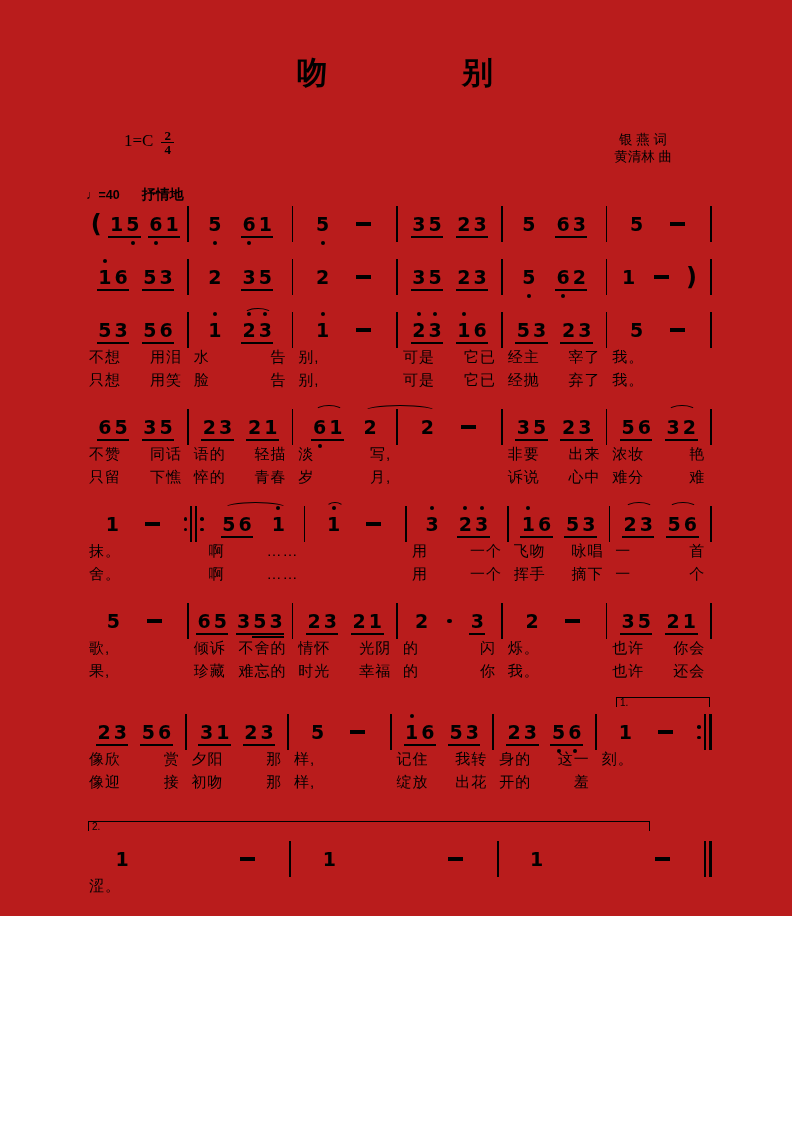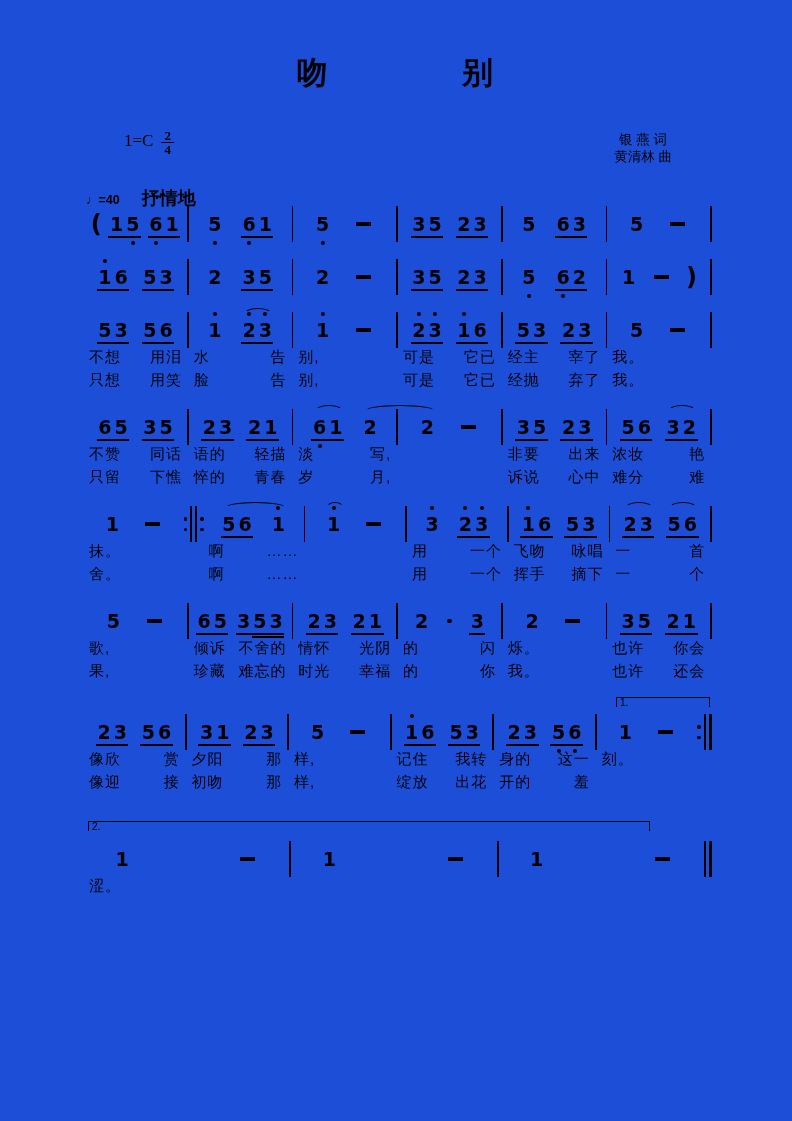--- a/index.html
+++ b/index.html
@@ -1,30 +1,30 @@
 <!DOCTYPE html>
 <html><head>
 <meta charset="utf-8">
 <style>
   html,body{margin:0;padding:0;background:#fff;}
-  .sheet{position:relative;width:792px;height:1121px;background:#1d4ed8;color:#000;
+  .sheet{position:relative;width:792px;height:916px;background:#b91c1c;color:#000;
          font-family:"Liberation Sans","DejaVu Sans",sans-serif;overflow:hidden;}
   
   .title{position:absolute;top:52px;left:0;right:0;text-align:center;
          font-size:31px;font-weight:bold;letter-spacing:2px;}
   .title .t1{margin-right:132px;}
   .keysig{position:absolute;left:88px;top:130px;font-size:17px;
           font-family:"Liberation Serif","DejaVu Serif",serif;margin-left:36px;}
   .frac{display:inline-block;vertical-align:-8px;margin-left:8px;text-align:center;
         font-weight:bold;font-size:13px;line-height:12px;font-family:"Liberation Serif",serif;}
   .frac .fd{display:block;border-top:1.6px solid #000;padding:1px 3px 0 3px;}
   .frac .fn{display:block;padding:0 3px;}
   .credits{position:absolute;top:131px;right:120px;font-size:13.5px;line-height:17px;text-align:center;}
   .tempo{position:absolute;left:86px;top:186px;font-size:12.5px;font-weight:bold;}
-  .tempo .expr{font-size:18px;margin-left:22px;margin-top:16px;}
+  .tempo .expr{font-size:14px;margin-left:22px;margin-top:16px;}
   
   #score{position:absolute;left:84px;top:206px;width:628px;display:flex;flex-direction:column;}
   .system{position:relative;display:flex;align-items:flex-start;margin-bottom:15px;}
   .system.nolyr{margin-bottom:17px;}
   .system.volta-room{margin-top:14px;}
   .system.volta-room2{margin-top:30px;}
   .measure{flex:1 1 0;display:flex;flex-direction:column;min-width:0;}
   .mrow{display:flex;justify-content:space-evenly;align-items:center;height:36px;}
   .spread .mrow{justify-content:space-between;padding:0 30px;}
   .tok{position:relative;display:inline-flex;font-weight:bold;font-size:19px;line-height:22px;

